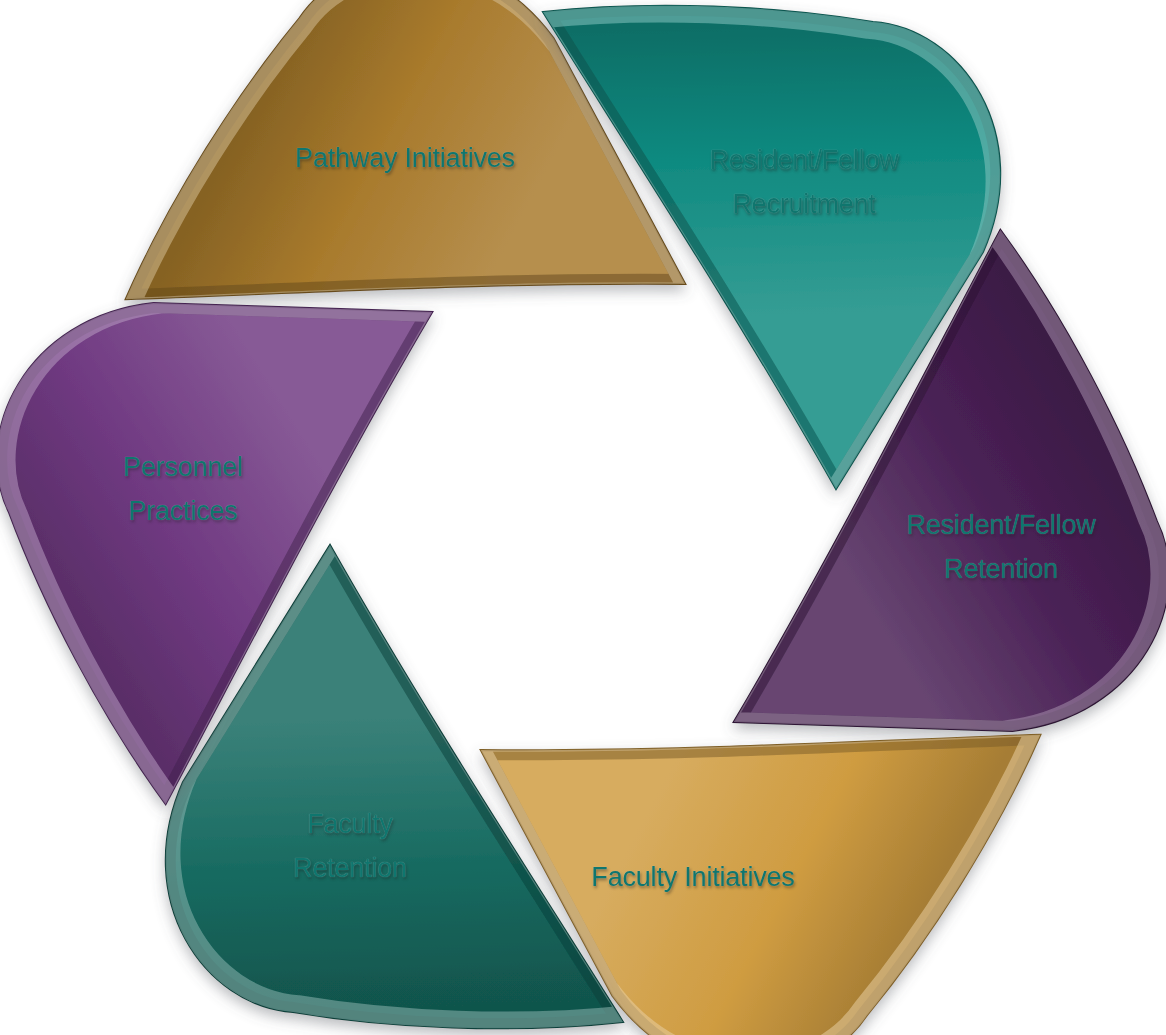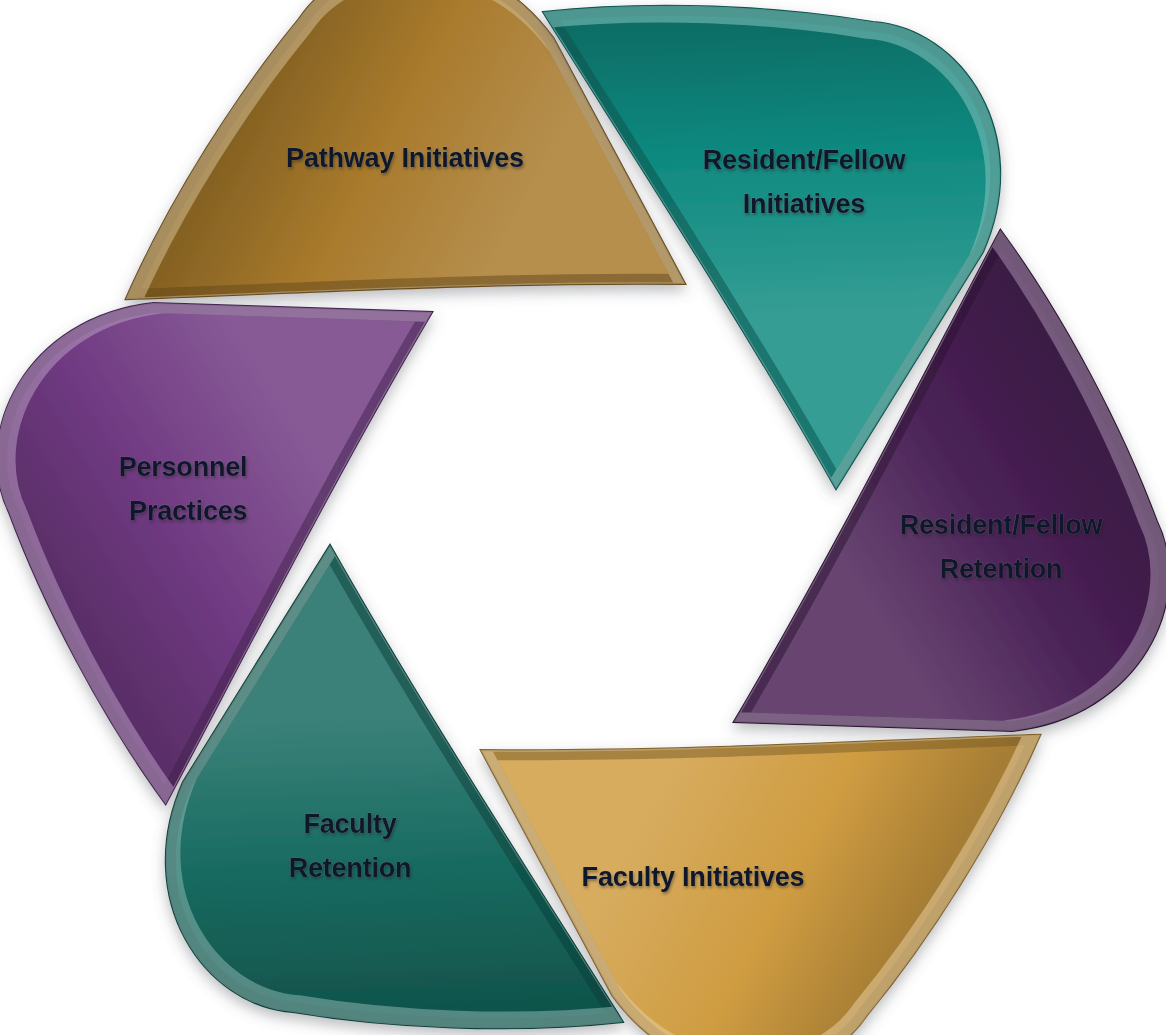--- a/index.html
+++ b/index.html
@@ -8,23 +8,23 @@
     width:1166px;height:1035px;
     overflow:hidden;
     background:#ffffff;
     font-family:"Liberation Sans", sans-serif;
   }
   .stage svg{position:absolute;left:0;top:0;display:block;}
   .seg-label{
     position:absolute;
     transform:translate(-50%,-50%);
     text-align:center;
-    color:#0f172a;
+    color:#0f766e;
     font-size:27px;
-    font-weight:700;
+    font-weight:400;
     line-height:44px;
     letter-spacing:-0.2px;
     white-space:nowrap;
     text-shadow:1px 2px 3px rgba(30,30,30,0.45), 0 0 1px rgba(255,255,255,0.5);
     pointer-events:none;
   }
   .seg-label .line{display:block;}
 </style>
 </head>
 <body>
@@ -126,30 +126,30 @@
         <path d="M165.66,804.14 C100.26,714.88 42.96,603.63 9.32,513.35 C-29.49,434.14 25.31,317.06 153.5,303.09 L432.25,311.9 C337.09,473.07 248.56,647.73 165.66,804.14 Z" fill="none" stroke="#b89dc1" stroke-width="19" opacity="0.55" transform="translate(8.97,0.78)"></path>
       </g>
     </g>
     </svg>
 
   <div class="seg-label" style="left:405px;top:158px;">
     <span class="line">Pathway Initiatives</span>
   </div>
   <div class="seg-label" style="left:804px;top:182px;">
     <span class="line">Resident/Fellow</span>
-    <span class="line">Initiatives</span>
+    <span class="line">Recruitment</span>
   </div>
   <div class="seg-label" style="left:1001px;top:547px;">
     <span class="line">Resident/Fellow</span>
     <span class="line">Retention</span>
   </div>
   <div class="seg-label" style="left:693px;top:877px;">
     <span class="line">Faculty Initiatives</span>
   </div>
   <div class="seg-label" style="left:350px;top:846px;text-align:center;">
     <span class="line">Faculty</span>
     <span class="line">Retention</span>
   </div>
-  <div class="seg-label" style="left:183px;top:489px;text-align:right;">
+  <div class="seg-label" style="left:183px;top:489px;">
     <span class="line">Personnel</span>
     <span class="line">Practices</span>
   </div>
 </div>
 
 </body></html>

